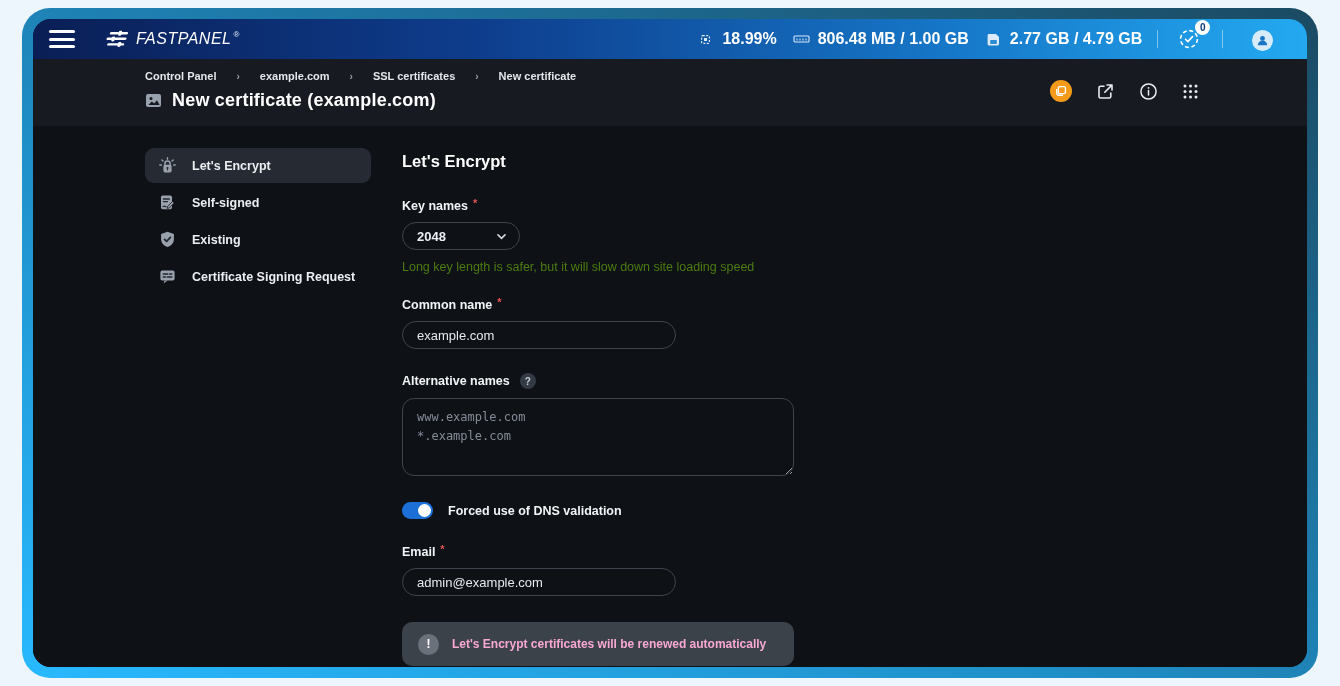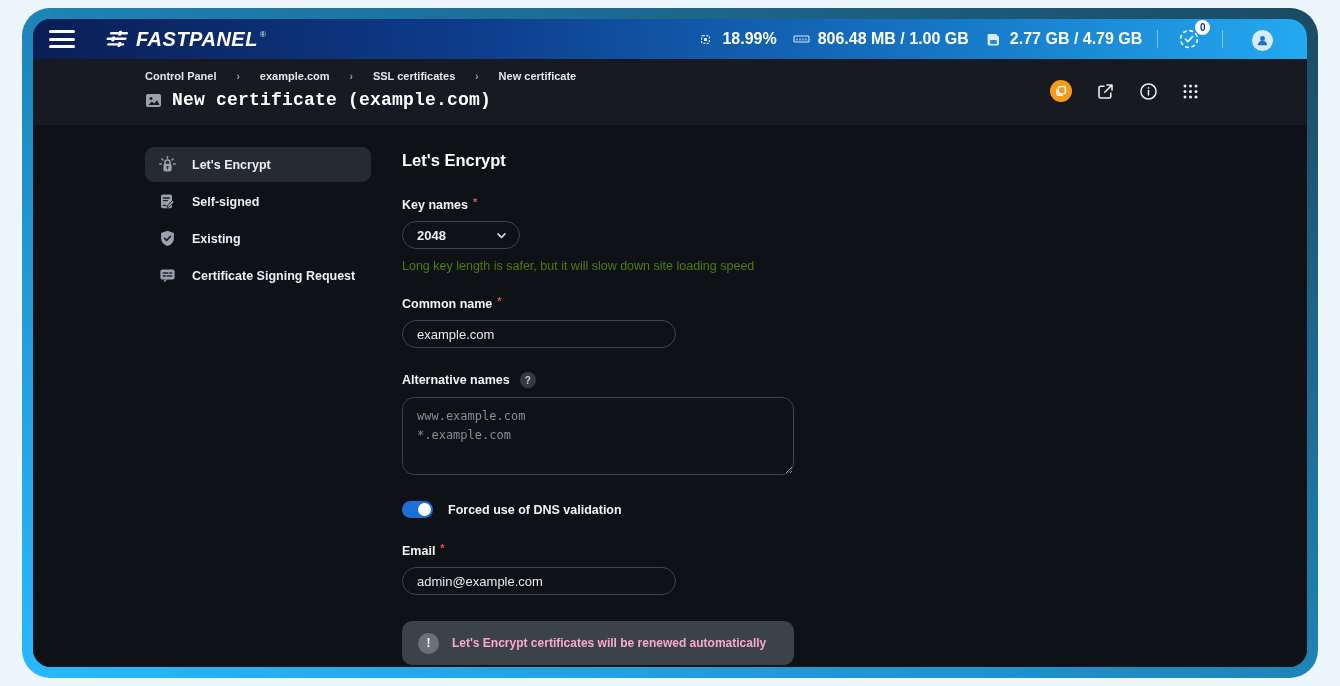--- a/index.html
+++ b/index.html
@@ -24,21 +24,21 @@
   
   .topbar {
     height:40px; flex:none; display:flex; align-items:center;
     background:linear-gradient(90deg,#0a1e55 0%,#0e3d8d 35%,#1677c8 72%,#23a9f0 100%);
     padding:0 20px 0 16px; color:#fff;
   }
   .hamburger { width:26px; height:18px; display:flex; flex-direction:column; justify-content:space-between; cursor:pointer; }
   .hamburger span { display:block; height:3px; background:#fff; border-radius:2px; }
   .brand { display:flex; align-items:flex-start; margin-left:28px; cursor:pointer; }
   .brand-text {
-    font-size:20px; font-weight:bold; font-style:italic; letter-spacing:.5px;
+    font-size:16px; font-weight:normal; font-style:italic; letter-spacing:.5px;
     color:#fff; line-height:20px;
   }
   .brand-reg { font-size:8px; margin-left:2px; margin-top:1px; color:#e8f2fb; }
   .topbar-right { margin-left:auto; display:flex; align-items:center; gap:15px; }
   .stat { display:flex; align-items:center; gap:7px; font-size:16px; font-weight:bold; color:#fff; white-space:nowrap; }
   .vdiv { width:1px; height:18px; background:rgba(255,255,255,.45); }
   .tasks { position:relative; margin:0 6px 0 4px; cursor:pointer; }
   .tasks-badge {
     position:absolute; top:-7px; right:-9px; min-width:15px; height:15px;
     background:#fff; color:#0b3a7a; border-radius:50%;
@@ -46,21 +46,21 @@
   }
   .user { display:flex; align-items:center; gap:9px; cursor:pointer;flex-direction:column; }
   .user-name { font-size:12.5px; font-weight:bold; }
   .avatar { width:21px; height:21px; border-radius:50%; background:#d7ecfb; display:flex; align-items:center; justify-content:center; }
 
   
   .header { background:#171a21; padding:11px 22px 15px 112px; position:relative; flex:none; }
   .breadcrumb { display:flex; align-items:center; gap:20px; font-size:11px; color:#e3e6ea; font-weight:bold; }
   .crumb { cursor:pointer; }
   .crumb-sep { color:#99a0a9; font-size:10px; }
-  .title-row { margin-top:8px; display:flex; align-items:center; gap:10px;font-family:Liberation Mono, monospace; }
+  .title-row { margin-top:8px; display:flex; align-items:center; gap:10px; }
   .page-title { font-size:18px; font-weight:bold; color:#fff; letter-spacing:.2px; }
   .header-icons { position:absolute; right:108px; top:21px; display:flex; align-items:center; gap:24px; }
   .hicon { cursor:pointer; display:flex; align-items:center; justify-content:center; }
   .promo-circle { width:22px; height:22px; border-radius:50%; background:#f59b1c; display:flex; align-items:center; justify-content:center; }
 
   
   .content { flex:1; display:flex; padding:22px 0 0 112px; background:#0e1116; }
   .sidebar { width:226px; flex:none; display:flex; flex-direction:column; gap:2px; }
   .side-item {
     display:flex; align-items:center; gap:15px; padding:8px 13px;

